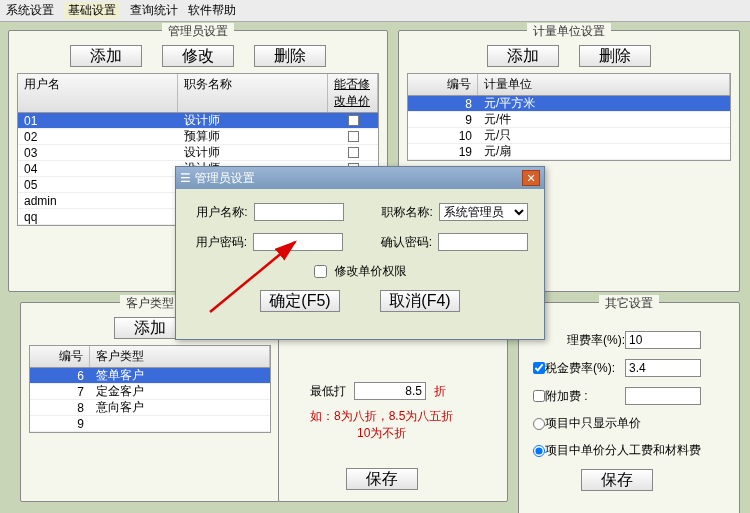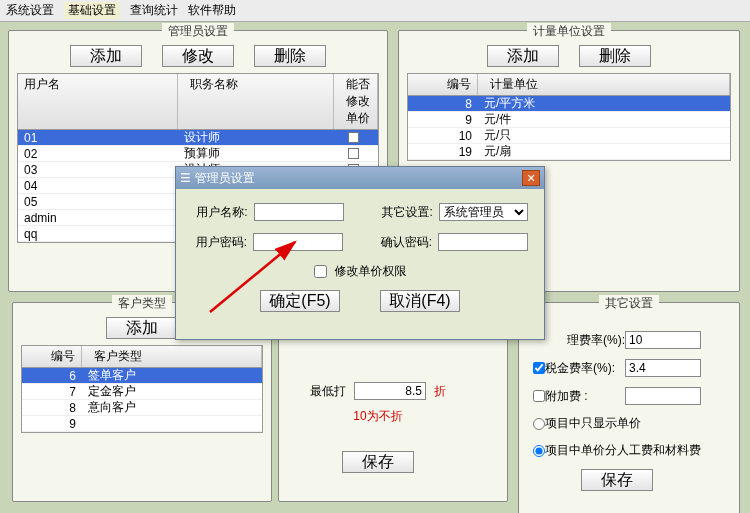--- a/index.html
+++ b/index.html
@@ -7,28 +7,28 @@
 .menubar { background: #ececec; height: 22px; display: flex; align-items: center; padding: 0 6px; gap: 10px; border-bottom: 1px solid #aaa; }
 .menubar span { cursor: default; }
 .menubar .active { background: #f0f0d0; padding: 0 4px; }
 .workspace { position: relative; padding: 4px; }
 .panel { position: absolute; background: #f5f7ec; border: 1px solid #888; border-radius: 2px; }
 .panel-title { position: absolute; top: -8px; left: 50%; transform: translateX(-50%); background: #f5f7ec; padding: 0 6px; color: #333; font-size: 12px; }
 .btnrow { display: flex; gap: 20px; justify-content: center; margin: 14px 0 6px; }
 .btn { min-width: 72px; height: 22px; border: 1px solid #888; background: linear-gradient(#fff,#e4e4e4); font-size: 16px; cursor: default; }
 .btn.sm { min-width: 80px; }
 .table { width: calc(100% - 16px); margin: 4px 8px 8px; border: 1px solid #999; background: #fff; }
-.table-head { display: flex; background: linear-gradient(#f8f8f8,#e0e0e0); border-bottom: 1px solid #999; gap: 6px; }
+.table-head { display: flex; background: linear-gradient(#f8f8f8,#e0e0e0); border-bottom: 1px solid #999; }
 .th { padding: 2px 6px; border-right: 1px solid #bbb; font-size: 12px; }
 .tr { display: flex; border-bottom: 1px solid #eee; height: 16px; align-items: center; }
 .td { padding: 1px 6px; font-size: 12px; }
 .sel { background: #3a6bd8; color: #fff; }
 .chkcell { display:flex; justify-content:center; align-items:center; }
 .chk { width: 11px; height: 11px; border: 1px solid #777; background: #fff; }
-.admins .c1 { width: 160px; } .admins .c2 { width: 150px; } .admins .c3 { flex:1; }
+.admins .c1 { width: 160px; } .admins .c2 { width: 150px; } .admins .c3 { flex:1;text-decoration:underline; }
 .units .c1 { width: 70px; text-align:right; } .units .c2 { flex:1; }
 .cust .c1 { width: 60px; text-align:right; } .cust .c2 { flex:1; }
 .dialog { position: absolute; left: 175px; top: 144px; width: 370px; height: 174px; background: #e4ead4; border: 1px solid #6b7d94; box-shadow: 2px 2px 6px rgba(0,0,0,0.3); z-index: 10; }
 .dlg-tb { height: 22px; background: linear-gradient(#9bb5d4,#7a99bd); display:flex; align-items:center; padding:0 4px; color:#fff; font-size:12px; }
 .dlg-close { margin-left:auto; width:18px; height:16px; background:#d6602a; border:1px solid #a04018; color:#fff; display:flex; align-items:center; justify-content:center; font-size:11px; cursor:default;}
 .dlg-body { padding: 14px 16px 6px; }
 .dlg-row { display:flex; align-items:center; gap:6px; margin-bottom:12px; }
 .dlg-row label { width:56px; text-align:right; }
 .dlg-row input[type=text], .dlg-row input[type=password] { width: 90px; height:18px; border:1px solid #888; background:#fff; font-size:12px; padding:0 2px;}
 .dlg-row select { width: 90px; height:18px; border:1px solid #888; font-size:12px; background:#fff;}
@@ -149,21 +149,21 @@
             <div class="td c2">元/只</div>
           </div>
           <div class="tr">
             <div class="td c1">19</div>
             <div class="td c2">元/扇</div>
           </div>
         </div>
     </div>
   </div>
 
-  <div class="panel" style="left:12px; top:280px; width:260px; height:200px;">
+  <div class="panel" style="left:20px; top:280px; width:260px; height:200px;">
     <div class="panel-title">客户类型</div>
     <div class="btnrow">
       <button class="btn">添加</button>
     </div>
     <div class="table cust">
       <div class="table-head">
         <div class="th c1">编号</div>
         <div class="th c2">客户类型</div>
       </div>
       <div id="cust-rows">
@@ -187,20 +187,21 @@
   </div>
 
   <div class="panel" style="left:278px; top:280px; width:230px; height:200px;"></div>
   <div class="discount">
     <div class="r">
       <span>最低打</span>
       <input type="text" value="8.5" style="">
       <span style="color:#c00">折</span>
     </div>
     <div class="note">
+      <div>如：8为八折，8.5为八五折</div>
       <div>10为不折</div>
     </div>
     <div style="text-align:center; margin-top:26px;">
       <button class="btn">保存</button>
     </div>
   </div>
 
   <div class="panel" style="left:518px; top:280px; width:222px; height:218px;">
     <div class="panel-title">其它设置</div>
     <div class="other" style="left:14px; top:28px;">
@@ -237,21 +238,21 @@
     <div class="dlg-tb">
       <span>☰</span>
       <span style="margin-left:4px">管理员设置</span>
       <div class="dlg-close">✕</div>
     </div>
     <div class="dlg-body">
       <div class="dlg-row">
         <label>用户名称:</label>
         <input type="text" style="">
         <div class="dlg-gap"></div>
-        <label>其它设置:</label>
+        <label>职称名称:</label>
         <select><option>系统管理员</option></select>
       </div>
       <div class="dlg-row">
         <label>用户密码:</label>
         <input type="password" style="">
         <div class="dlg-gap"></div>
         <label>确认密码:</label>
         <input type="password" style="">
       </div>
       <div class="dlg-chk">

